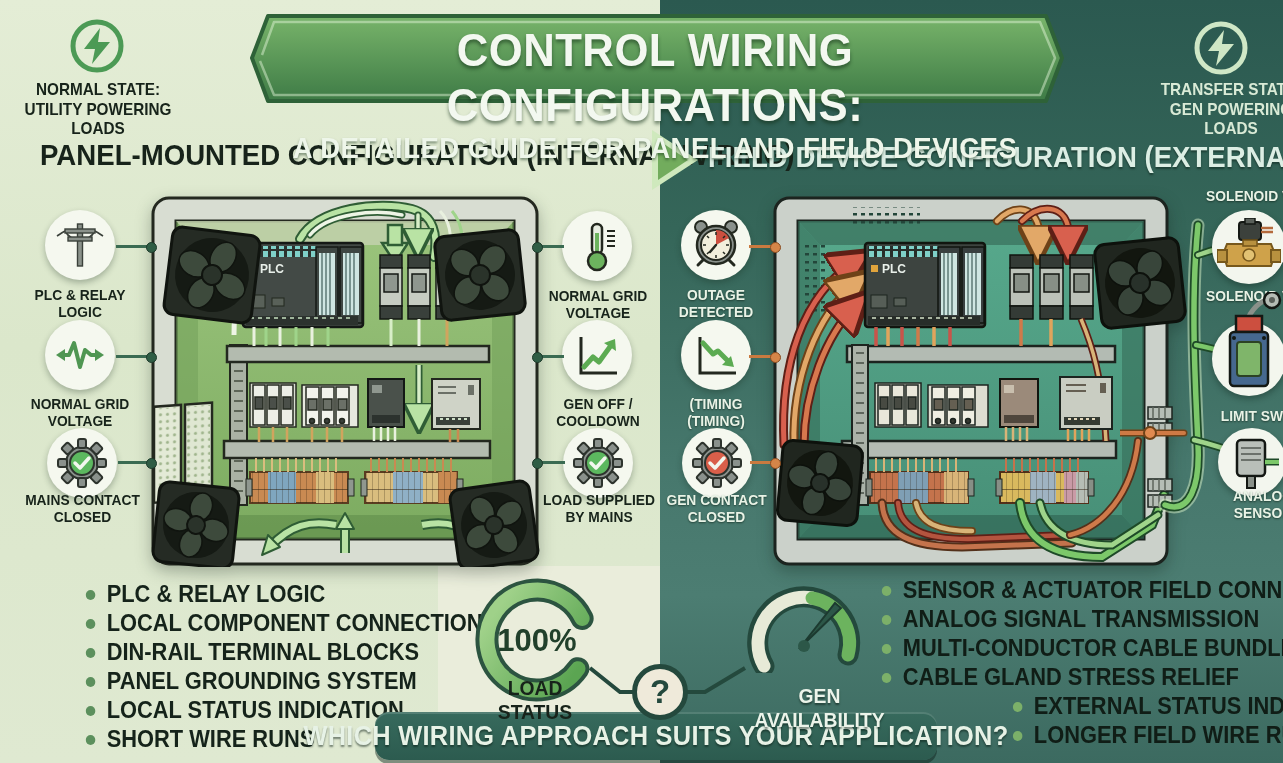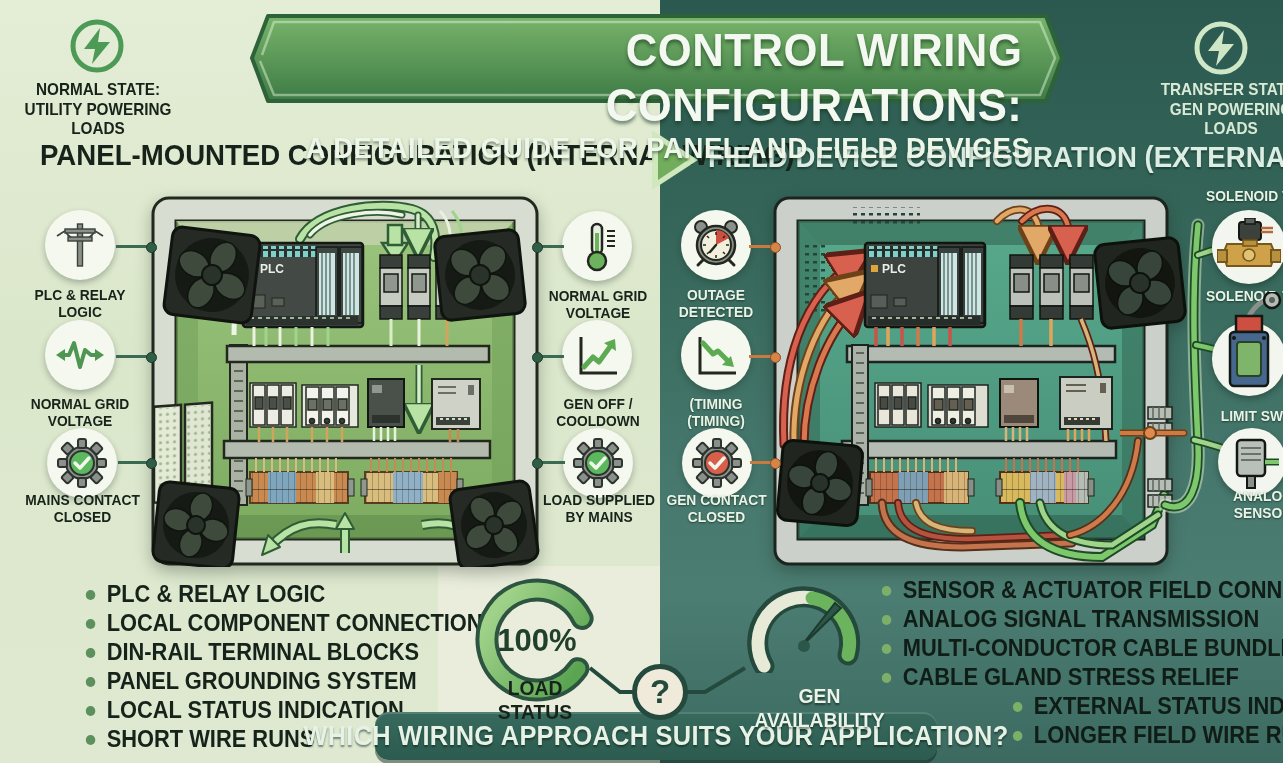--- a/index.html
+++ b/index.html
@@ -63,21 +63,21 @@
 <svg class="abs" style="left:0;top:0" width="1283" height="130">
   <defs>
     <linearGradient id="bannerGrad" x1="0" y1="0" x2="0" y2="1">
       <stop offset="0" stop-color="#78b46a"></stop>
         <stop offset="1" stop-color="#3e7b46"></stop>
     </linearGradient>
   </defs>
   <polygon points="268,16 1046,16 1062,58 1046,101 268,101 252,58" fill="url(#bannerGrad)" stroke="#2e6238" stroke-width="4" stroke-linejoin="round"></polygon>
   <polyline points="262,55 274,22 1040,22 1055,58 1040,95 274,95 260,61" fill="none" stroke="rgba(235,250,225,.45)" stroke-width="2.5" stroke-linejoin="round"></polyline>
 </svg>
-<div class="abs" style="left:260px;top:22px;width:790px;text-align:right;z-index:2">
+<div class="abs" style="left:260px;top:22px;width:790px;text-align:center;z-index:2">
   <div class="title-line1">CONTROL WIRING CONFIGURATIONS:</div>
   <div class="title-line2">A DETAILED GUIDE FOR PANEL AND FIELD DEVICES</div>
 </div>
 
 <div class="abs" style="left:69px;top:18px;width:56px;height:56px">
   <svg width="56" height="56" viewBox="0 0 56 56">
     <circle cx="28" cy="28" r="24" fill="none" stroke="#4c9a55" stroke-width="5"></circle>
     <polygon points="31,10 15,31 26,31 23,46 41,24 29,24" fill="#4c9a55"></polygon>
   </svg>
 </div>

